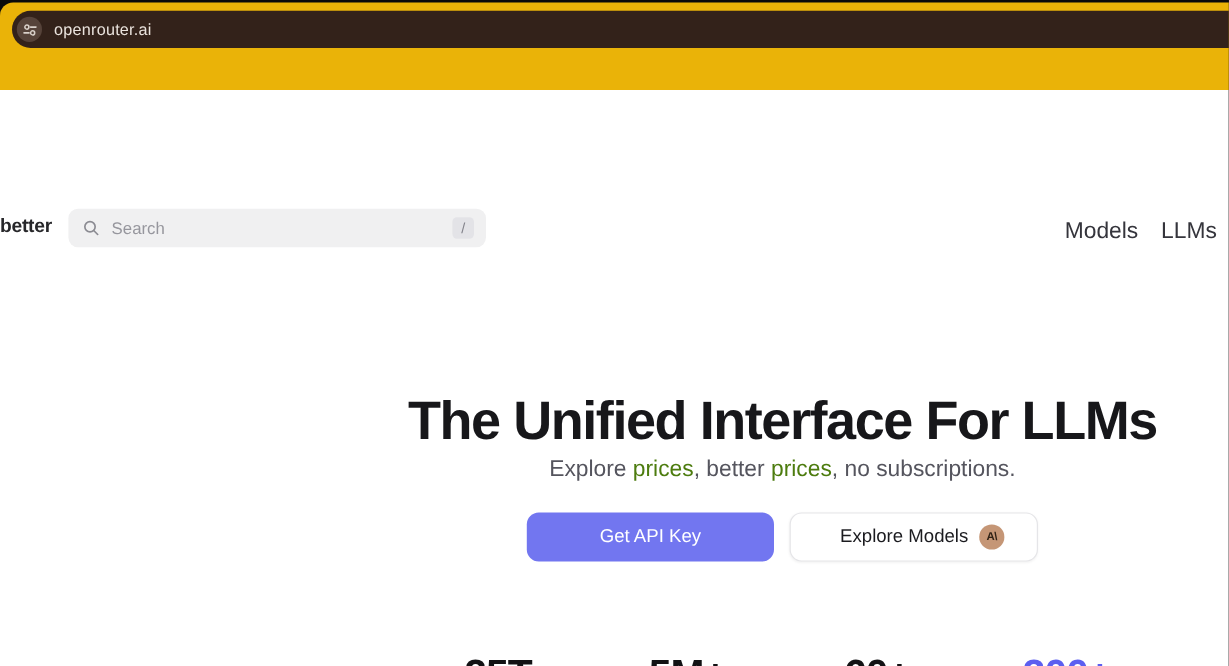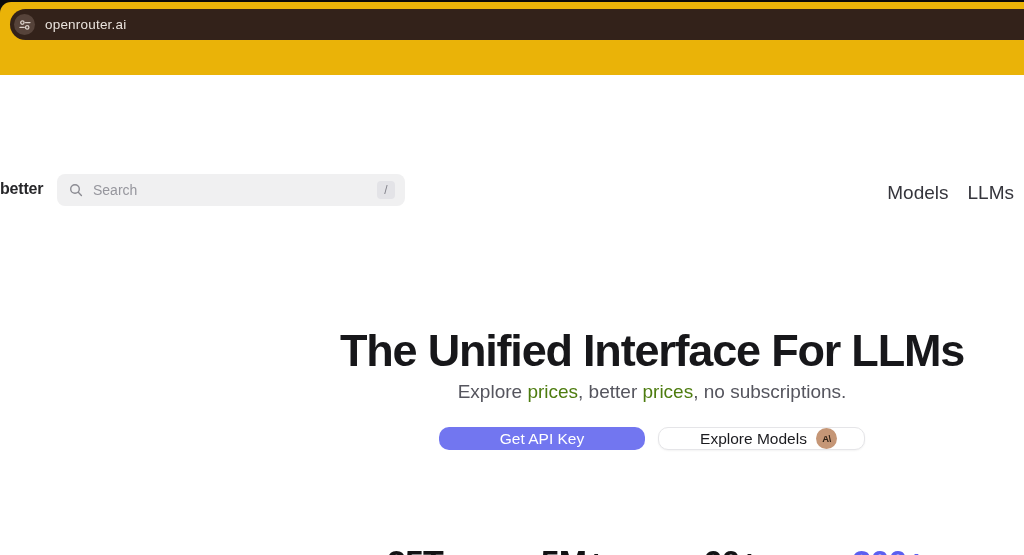--- a/index.html
+++ b/index.html
@@ -42,21 +42,21 @@
   .hero { position: absolute; top: 0; left: 280px; width: 744px; text-align: center; }
   .hero-title { position: absolute; top: 250px; left: 0; width: 100%;
                 font-size: 45px; font-weight: 700; color: #17171a; letter-spacing: -1.2px;
                 white-space: nowrap; }
   .hero-sub { position: absolute; top: 306px; left: 0; width: 100%;
               font-size: 19px; color: #55555e; }
   .hero-sub a { color: #4d7c0f; text-decoration: none; cursor: pointer; }
 
   .cta-row { position: absolute; top: 352px; left: 0; width: 100%;
              display: flex; justify-content: center; gap: 13px; }
-  .btn { height: 23px; border-radius: 10px; font-size: 15.5px; font-weight: 500;
+  .btn { height: 41px; border-radius: 10px; font-size: 15.5px; font-weight: 500;
          display: flex; align-items: center; justify-content: center; cursor: pointer;
          box-sizing: border-box; }
   .btn-primary { width: 206px; background: #7276f0; color: #ffffff; border: none; }
   .btn-secondary { width: 207px; background: #ffffff; color: #1b1b1f;
                    border: 1px solid #e5e5e8; box-shadow: 0 1px 2px rgba(0,0,0,0.05); gap: 9px; padding-left: 20px; }
   .model-badge { width: 21px; height: 21px; border-radius: 50%; background: #c59676;
                  display: flex; align-items: center; justify-content: center;
                  font-size: 9.5px; font-weight: 700; color: #2f2115; letter-spacing: -0.5px; }
 
   .stats { position: absolute; top: 468px; left: 0; width: 100%;

